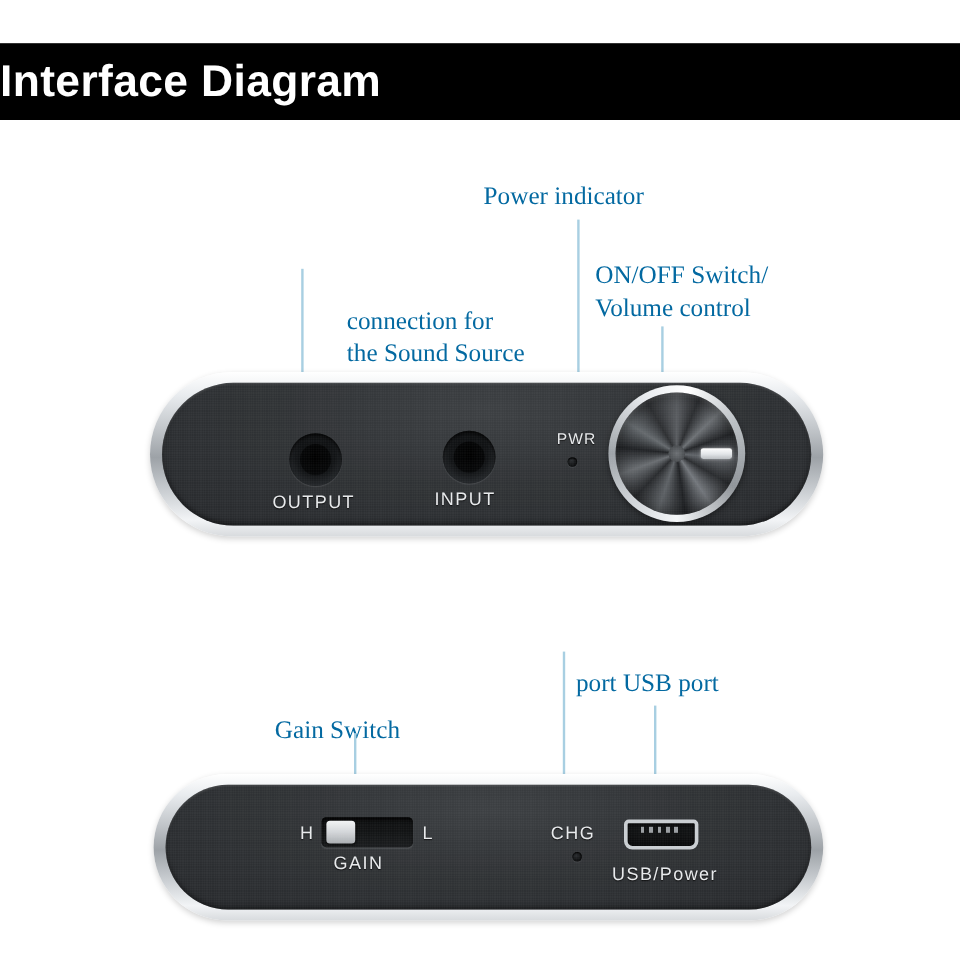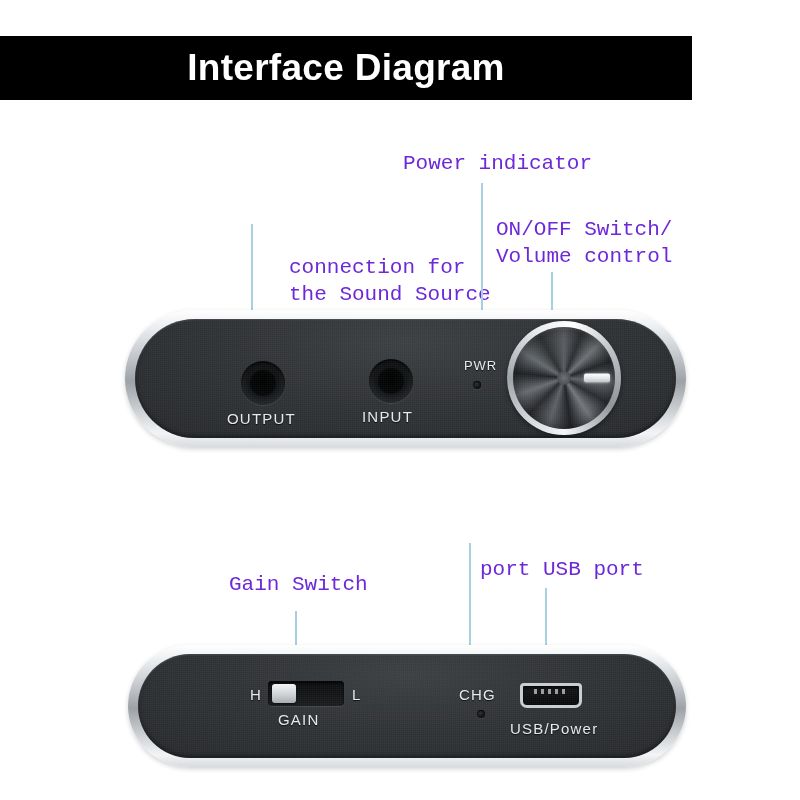--- a/index.html
+++ b/index.html
@@ -17,42 +17,42 @@
     width: 800px;
     height: 800px;
     background: #ffffff;
   }
 
   
   .banner {
     position: absolute;
     left: 0;
     top: 36px;
-    width: 692px;
+    width: 800px;
     height: 64px;
     background: #000000;
     display: flex;
     align-items: center;
-    justify-content: center;
+    justify-content: flex-start;
   }
   .banner-title {
     color: #ffffff;
     font-size: 37px;
     font-weight: bold;
     letter-spacing: 0.3px;
     font-family: "Liberation Sans", sans-serif;
   }
 
   
   .callout-label {
     position: absolute;
-    color: #6d28d9;
+    color: #0369a1;
     font-size: 21px;
     line-height: 27px;
-    font-family: Liberation Mono, monospace;
+    font-family: Liberation Serif, serif;
     white-space: pre;
   }
 
   
   .leader-line {
     position: absolute;
     width: 2px;
     background: #a8cfe2;
   }
   .leader-dot {
@@ -289,21 +289,21 @@
 
       <div class="knob-ring" style="left:372px; top:2px;">
         <div class="knob-face">
           <div class="knob-mark"></div>
         </div>
       </div>
 
     </div>
   </div>
 
-  <div class="callout-label" style="left:229px; top:571px;">Gain Switch</div>
+  <div class="callout-label" style="left:229px; top:595px;">Gain Switch</div>
   <div class="leader-line" style="left:295px; top:611px; height:61px;"></div>
   <div class="leader-dot" style="left:289px; top:666px;"></div>
 
   <div class="leader-line" style="left:469px; top:543px; height:127px;"></div>
   <div class="leader-dot" style="left:463px; top:664px;"></div>
 
   <div class="callout-label" style="left:480px; top:556px;">port USB port</div>
   <div class="leader-line" style="left:545px; top:588px; height:109px;"></div>
   <div class="leader-dot" style="left:539px; top:691px;"></div>
 

